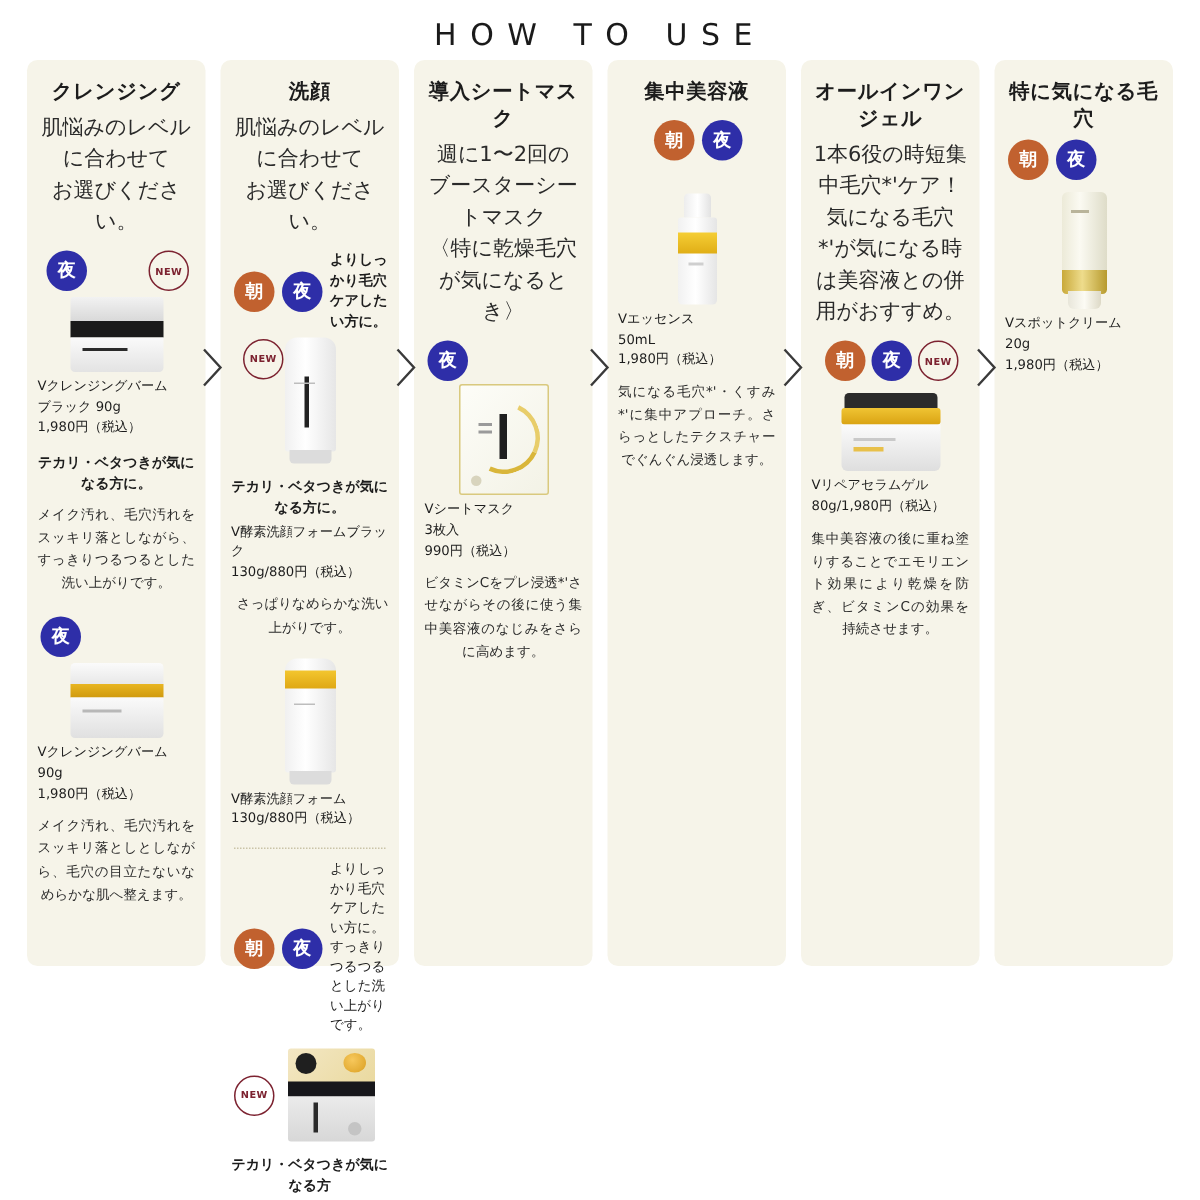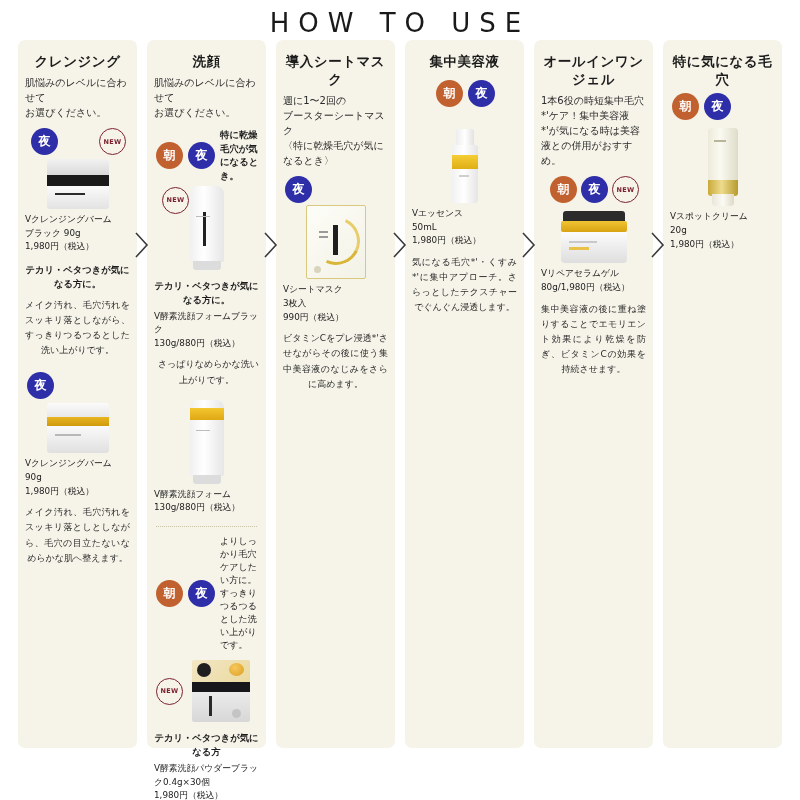--- a/index.html
+++ b/index.html
@@ -5,54 +5,55 @@
   * { box-sizing: border-box; margin: 0; padding: 0; }
   body {
     width: 800px; height: 800px;
     background: #ffffff;
     font-family: "DejaVu Sans", "Liberation Sans", sans-serif;
     overflow: hidden;
     position: relative;
   }
   .page-title {
     text-align: center;
-    font-size: 26px;
+    font-size: 20px;
     letter-spacing: 9px;
     color: #1a1a1a;
     font-weight: 400;
     padding-top: 6px;
     height: 40px;
     line-height: 34px;
   }
   .board {
     position: relative;
     display: flex;
     padding: 0 18px;
     gap: 10px;
-    height: 708px;
+    height: 604px;
   }
   .card {
     background: #F6F4E9;
     border-radius: 7px;
     flex: 1 1 0;
     min-width: 0;
     padding: 12px 7px 10px 7px;
     position: relative;
   }
   .card-title {
     text-align: center;
     font-size: 13.5px;
     font-weight: 700;
     color: #1c1c1c;
     letter-spacing: 0.5px;
     line-height: 1.35;
     margin-bottom: 5px;
   }
   .card-sub {
-    font-size: 10px;
+    text-align: center;
+    font-size: 14px;
     line-height: 1.5;
     color: #2a2a2a;
     margin-bottom: 8px;
   }
   .badge-row {
     display: flex;
     align-items: center;
     gap: 5px;
     margin: 4px 0 2px 2px;
     flex-wrap: nowrap;
@@ -236,21 +237,21 @@
     </div>
   </div>
 
   <div class="card">
     <div class="card-title">洗顔</div>
     <div class="card-sub">肌悩みのレベルに合わせて<br>お選びください。</div>
 
     <div class="badge-row">
       <div class="badge morning">朝</div>
       <div class="badge night">夜</div>
-      <div class="badge-note">特に乾燥毛穴が気になるとき。</div>
+      <div class="badge-note">よりしっかり毛穴ケアしたい方に。</div>
     </div>
 
     <div class="badge-row" style="margin-left:8px;">
       <div class="badge new">NEW</div>
     </div>
 
     <div class="prod-img tube" style="margin-top:-30px;">
       <div class="body"></div>
         <div class="dark"></div>
         <div class="txt"></div>
@@ -344,21 +345,21 @@
 
     <div class="arrow" style="right:-13px;">
       <svg width="16" height="26" viewBox="0 0 16 26">
           <path d="M2 1 L13 13 L2 25" stroke="#3a3a3a" stroke-width="1.6" fill="none"></path>
         </svg>
     </div>
   </div>
 
   <div class="card">
     <div class="card-title">オールインワン<br>ジェル</div>
-    <div class="card-sub">1本6役の時短集中毛穴*'ケア！集中美容液*'が気になる時は美容液との併用がおすすめ。</div>
+    <div class="card-sub">1本6役の時短集中毛穴*'ケア！気になる毛穴*'が気になる時は美容液との併用がおすすめ。</div>
 
     <div class="badge-row center" style="gap:4px;">
       <div class="badge morning">朝</div>
       <div class="badge night">夜</div>
       <div class="badge new">NEW</div>
     </div>
 
     <div class="prod-img jar-gel" style="margin-top:8px;">
       <div class="lid"></div>
         <div class="gold"></div>

